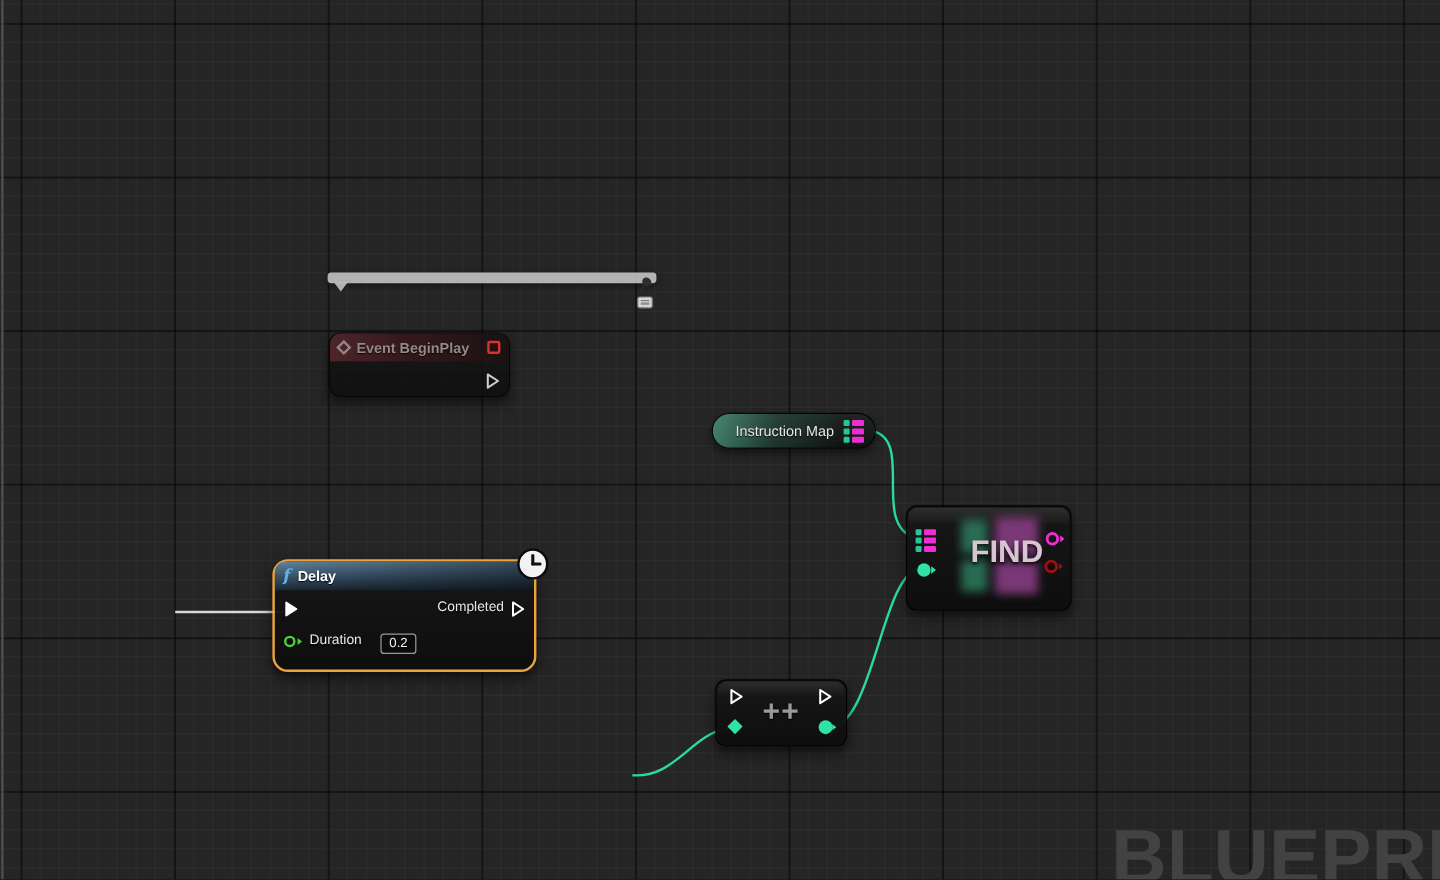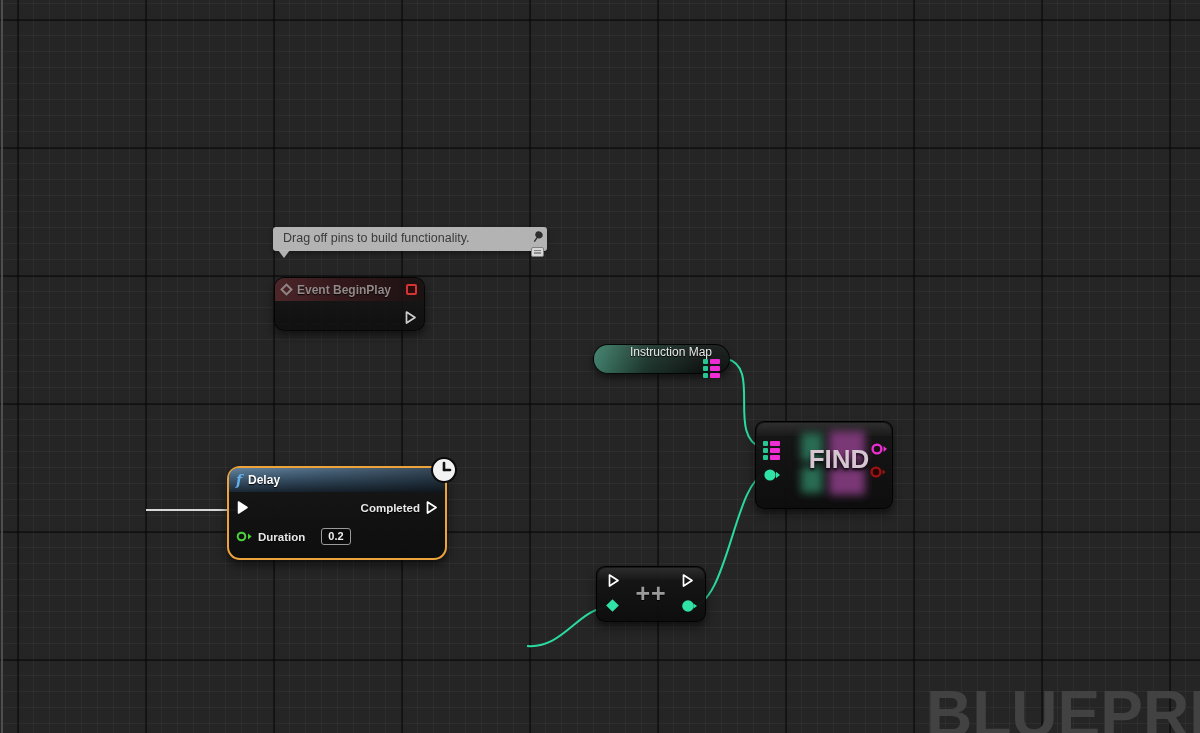--- a/index.html
+++ b/index.html
@@ -42,21 +42,21 @@
       linear-gradient(180deg,#63839e 0%,#3a556c 50%,#1a2733 100%);
   }
   .node-title{font-size:12px;font-weight:bold;color:#fff;text-shadow:0 1px 1px #000;white-space:nowrap;}
   .title-muted{color:#a39797;}
 
   .diamond-icon{width:9px;height:9px;border:2px solid #e8e8e8;transform:rotate(45deg);flex:0 0 auto;}
   .diamond-icon.muted{border-color:#9f9292;}
   .delegate-pin{margin-left:auto;width:11px;height:11px;border:2px solid #ef3636;background:#2c0a0a;border-radius:2px;flex:0 0 auto;}
   .fn-icon{font-family:"DejaVu Serif",serif;font-style:italic;font-weight:bold;font-size:14px;color:#66b0ea;line-height:1;}
 
-  .pin-row{position:absolute;display:flex;align-items:center;gap:5px;font-weight:bold;}
+  .pin-row{position:absolute;display:flex;align-items:flex-start;gap:5px;}
   .pin-label{font-size:11.5px;color:#e8e8e8;text-shadow:0 1px 1px #000;white-space:nowrap;}
   .value-box{
     font-size:11px;color:#efefef;background:rgba(10,10,10,0.8);
     border:1px solid #9a9a9a;border-radius:3px;padding:1px 6px;line-height:13px;margin-left:11px;
   }
 
   
   .map-icon{display:grid;grid-template-columns:5px 10px;grid-auto-rows:5px;gap:2px;}
   .map-icon i{display:block;border-radius:1px;}
   .map-icon .k{background:#27c694;}
@@ -86,21 +86,21 @@
     background:linear-gradient(180deg, rgba(23,23,23,0.97), rgba(13,13,13,0.97));
     position:absolute;z-index:2;box-shadow:0 5px 10px rgba(0,0,0,0.6);
   }
   #node-delay .node-header{height:24px;border-radius:9px 9px 0 0;}
 
   #clock-badge{
     position:absolute;left:431px;top:457px;width:26px;height:26px;border-radius:50%;
     background:#f2f2f2;border:2px solid #0a0a0a;z-index:3;
   }
 
-  #node-instrmap{left:593px;top:344px;width:137px;flex-direction:column;}
+  #node-instrmap{left:593px;top:344px;width:137px;}
   #node-key{left:418px;top:631px;width:130px;}
 
   #node-find{left:755px;top:421px;width:138px;height:88px;border-radius:9px;overflow:visible;}
   #find-art{position:absolute;inset:1px;border-radius:8px;overflow:hidden;}
   #find-art .strip{position:absolute;left:0;right:0;top:0;height:13px;background:linear-gradient(180deg,rgba(255,255,255,0.10),rgba(255,255,255,0.02));}
   #find-art .bar{position:absolute;filter:blur(4px);opacity:0.85;}
   #find-art .g1{left:44px;top:10px;width:22px;height:28px;background:#2e7c5f;}
   #find-art .g2{left:44px;top:44px;width:22px;height:26px;background:#2e7c5f;}
   #find-art .p1{left:72px;top:8px;width:36px;height:31px;background:#8d3f88;}
   #find-art .p2{left:72px;top:45px;width:36px;height:27px;background:#8d3f88;}
@@ -154,21 +154,20 @@
   <div id="watermark">BLUEPRINT</div>
 
   <svg id="wires" width="1200" height="733" viewBox="0 0 1200 733">
     <path d="M146,510 L237,510" stroke="#d8d8d8" stroke-width="2.2" fill="none"></path>
     <path d="M727,359 C762,367 726,436 762,448" stroke="#2adb9e" stroke-width="2" fill="none"></path>
     <path d="M527,646 C562,649 576,612 606,607" stroke="#2adb9e" stroke-width="2" fill="none"></path>
     <path d="M689,607 C728,609 734,479 766,474" stroke="#2adb9e" stroke-width="2" fill="none"></path>
   </svg>
 
   <div id="tooltip">
-    <div>Drag off pins to build functionality.</div>
     <div class="icon-col">
       <svg width="13" height="14" viewBox="0 0 13 14">
         <g transform="rotate(35 6.5 7)">
           <path d="M6.5 1 C9 1 10.4 2.6 10.4 4.4 C10.4 6.2 9 7.6 7.2 7.7 L7.2 12.6 L5.8 12.6 L5.8 7.7 C4 7.6 2.6 6.2 2.6 4.4 C2.6 2.6 4 1 6.5 1 Z" fill="#2e2e2e"></path>
         </g>
       </svg>
       <span class="mini-window"></span>
     </div>
     <div class="tail"></div>
   </div>

